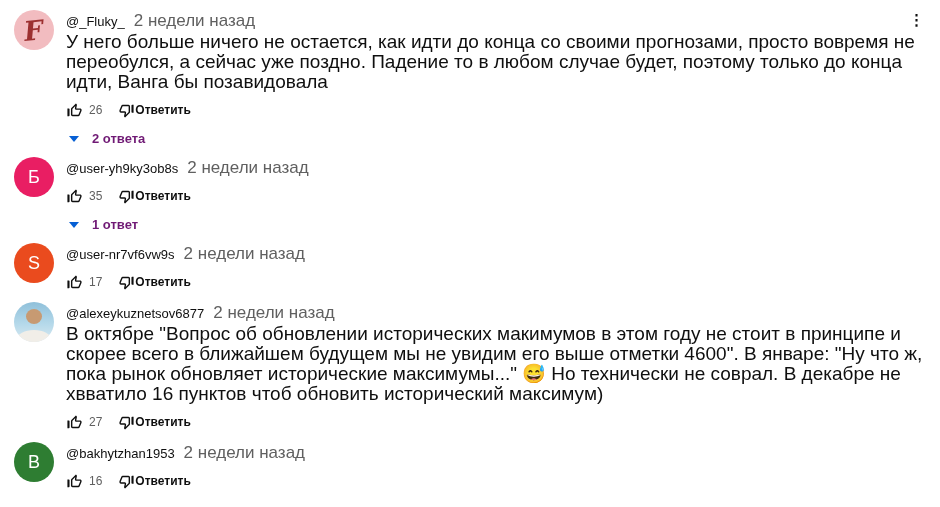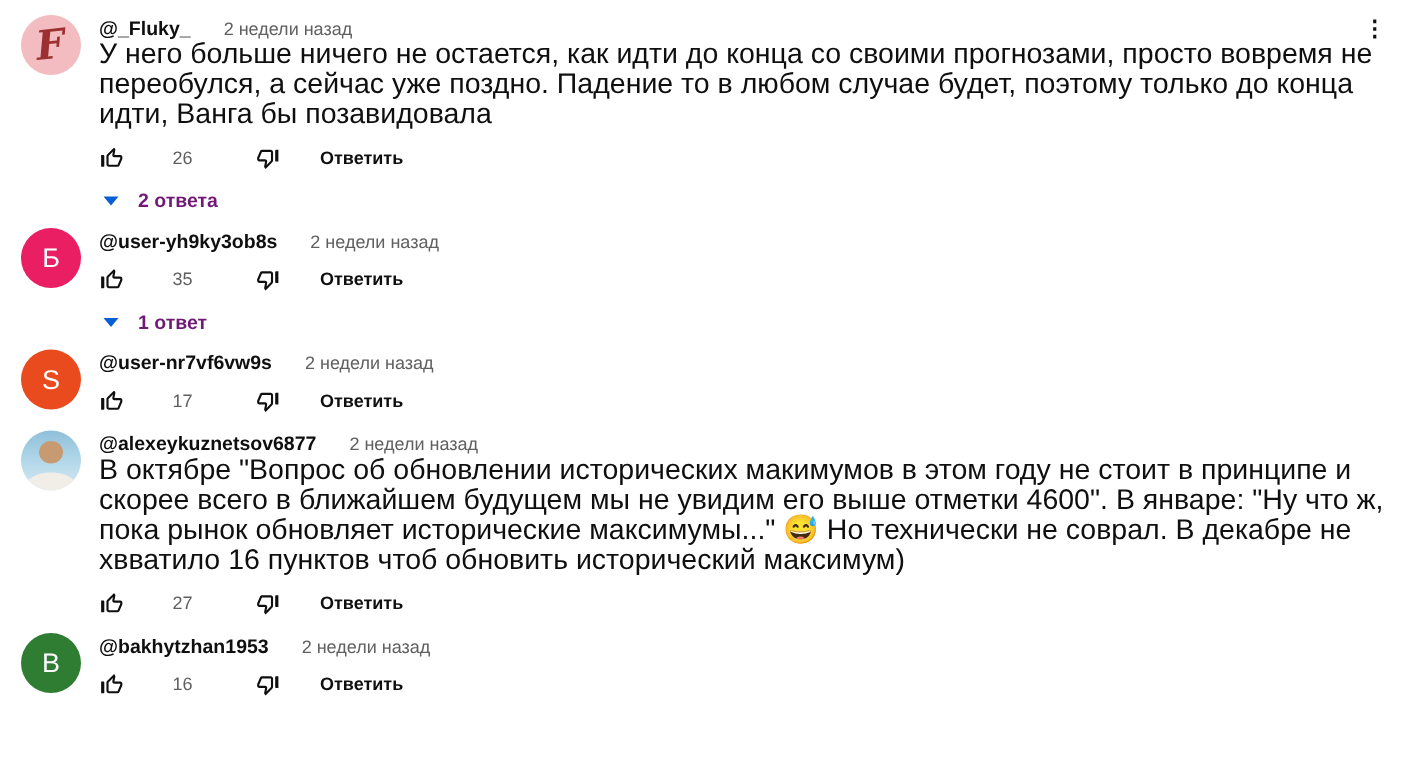--- a/index.html
+++ b/index.html
@@ -34,24 +34,24 @@
   .avatar--photo .head {
     position:absolute; top:7px; left:12px; width:16px; height:15px;
     border-radius:50%; background:#c79a72; z-index:2;
   }
   .avatar--photo .shirt {
     position:absolute; bottom:-7px; left:3px; width:34px; height:19px;
     border-radius:50% 50% 0 0; background:#f1eee8; z-index:1;
   }
   .content { flex:1; min-width:0; padding-top:1px; }
   .header { display:flex; align-items:baseline; margin-bottom:1px; }
-  .author { font-size:13px; font-weight:700; cursor:pointer; }
-  .time { font-size:12px; color:#606060; margin-left:22px; cursor:pointer;text-align:center; }
+  .author { font-size:13px; font-weight:400; cursor:pointer; }
+  .time { font-size:17px; color:#606060; margin-left:9px; cursor:pointer;text-align:center; }
   .text { font-size:19px; line-height:20px; max-width:858px; }
-  .actions { display:flex; align-items:center; margin-top:9px; height:18px;gap:26px; }
+  .actions { display:flex; align-items:center; margin-top:9px; height:18px; }
   .icon-btn {
     display:flex; align-items:center; background:none; border:none;
     padding:0; cursor:pointer; color:#0f0f0f;
   }
   .icon-btn svg { width:17px; height:17px; display:block; }
   .like-count { font-size:12px; color:#606060; margin-left:6px; }
   .dislike-btn { margin-left:16px; }
   .dislike-btn svg { transform:rotate(180deg); }
   .reply-btn {
     font-size:12px; font-weight:700; color:#0f0f0f;

